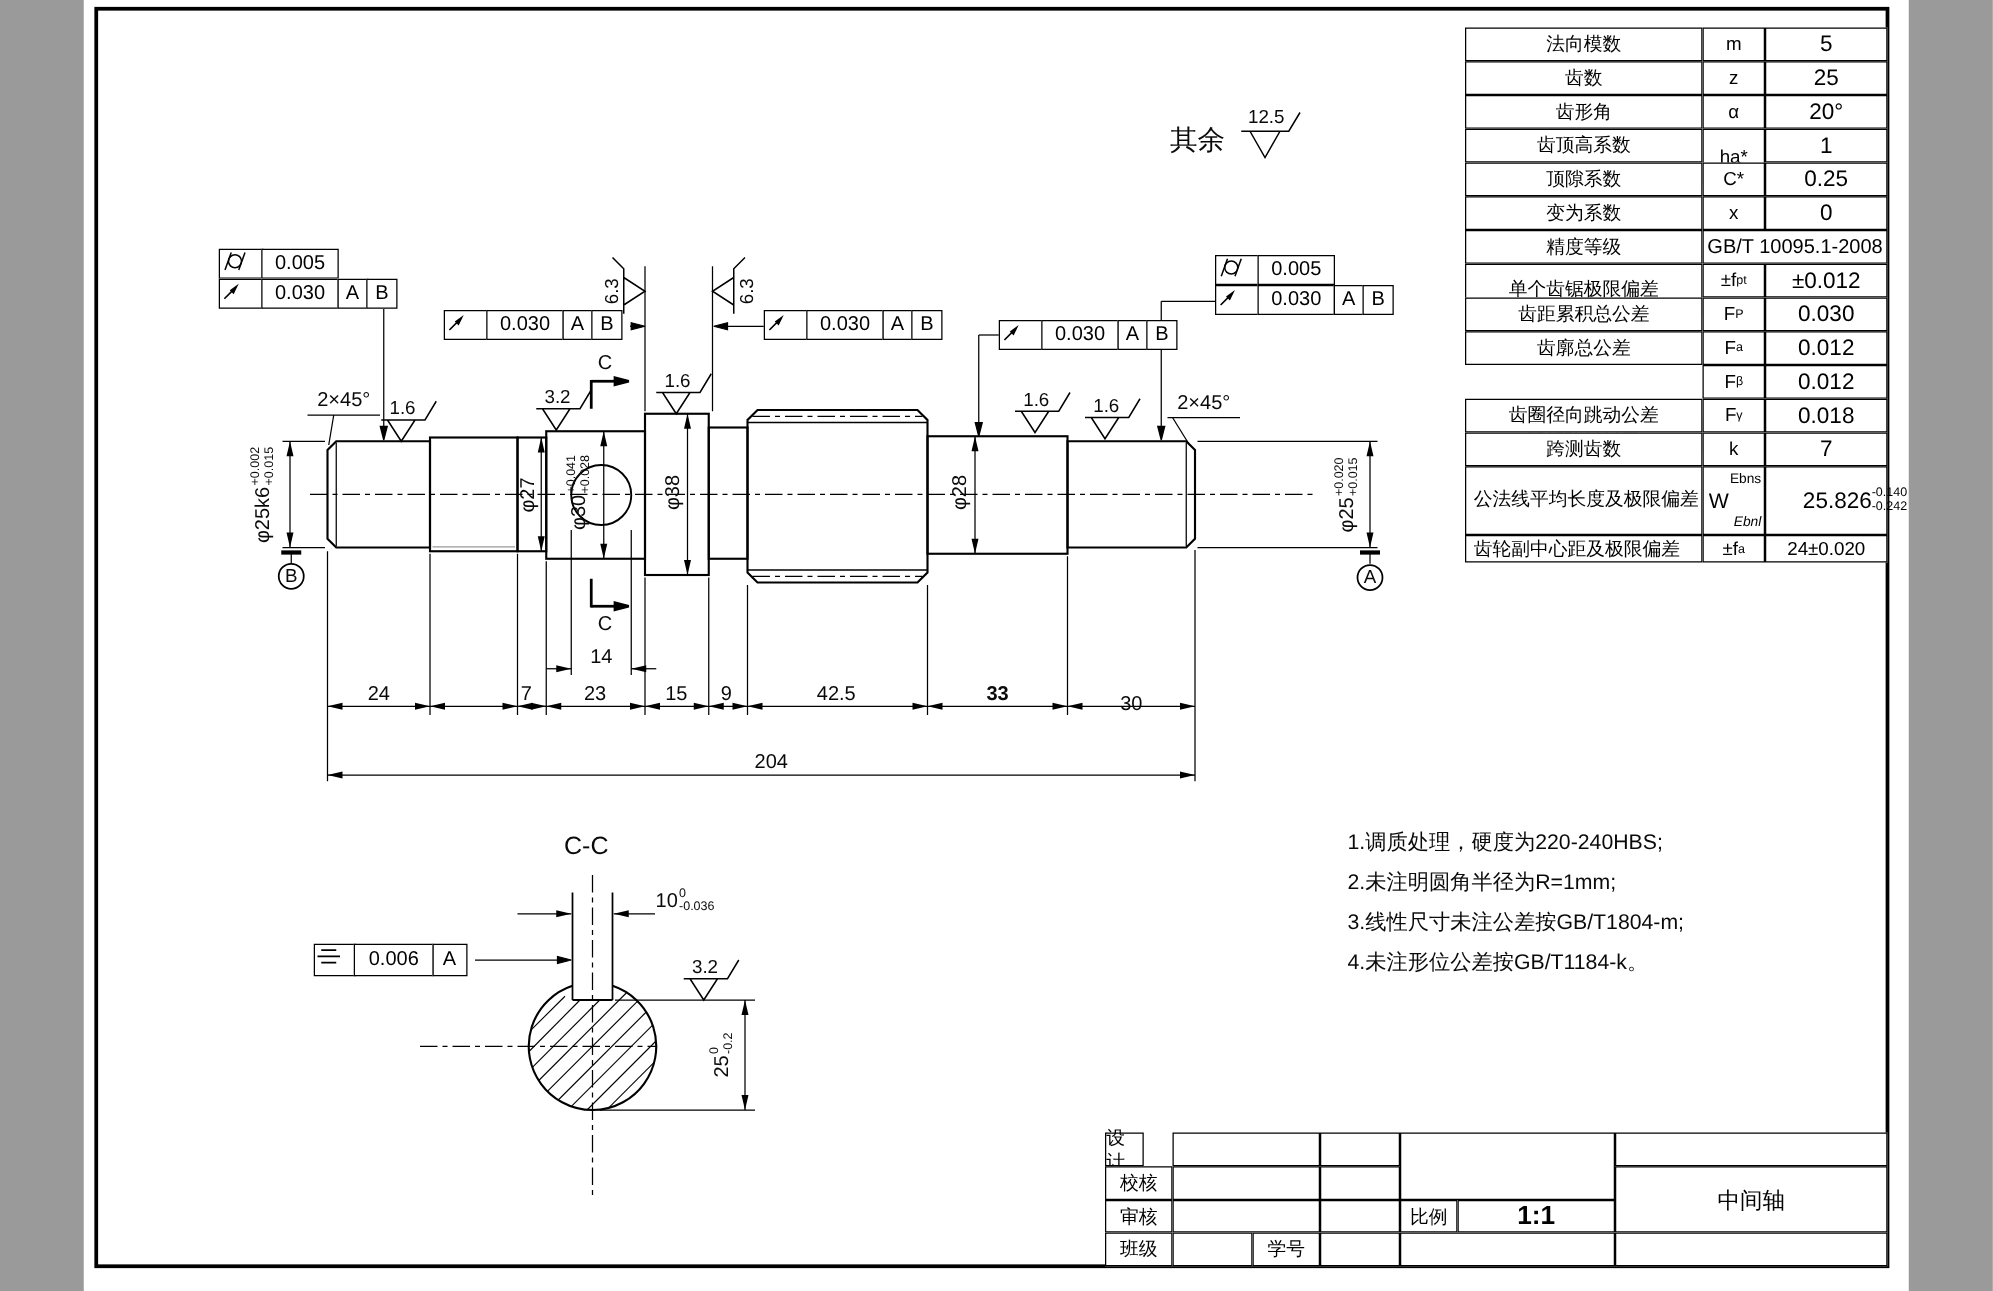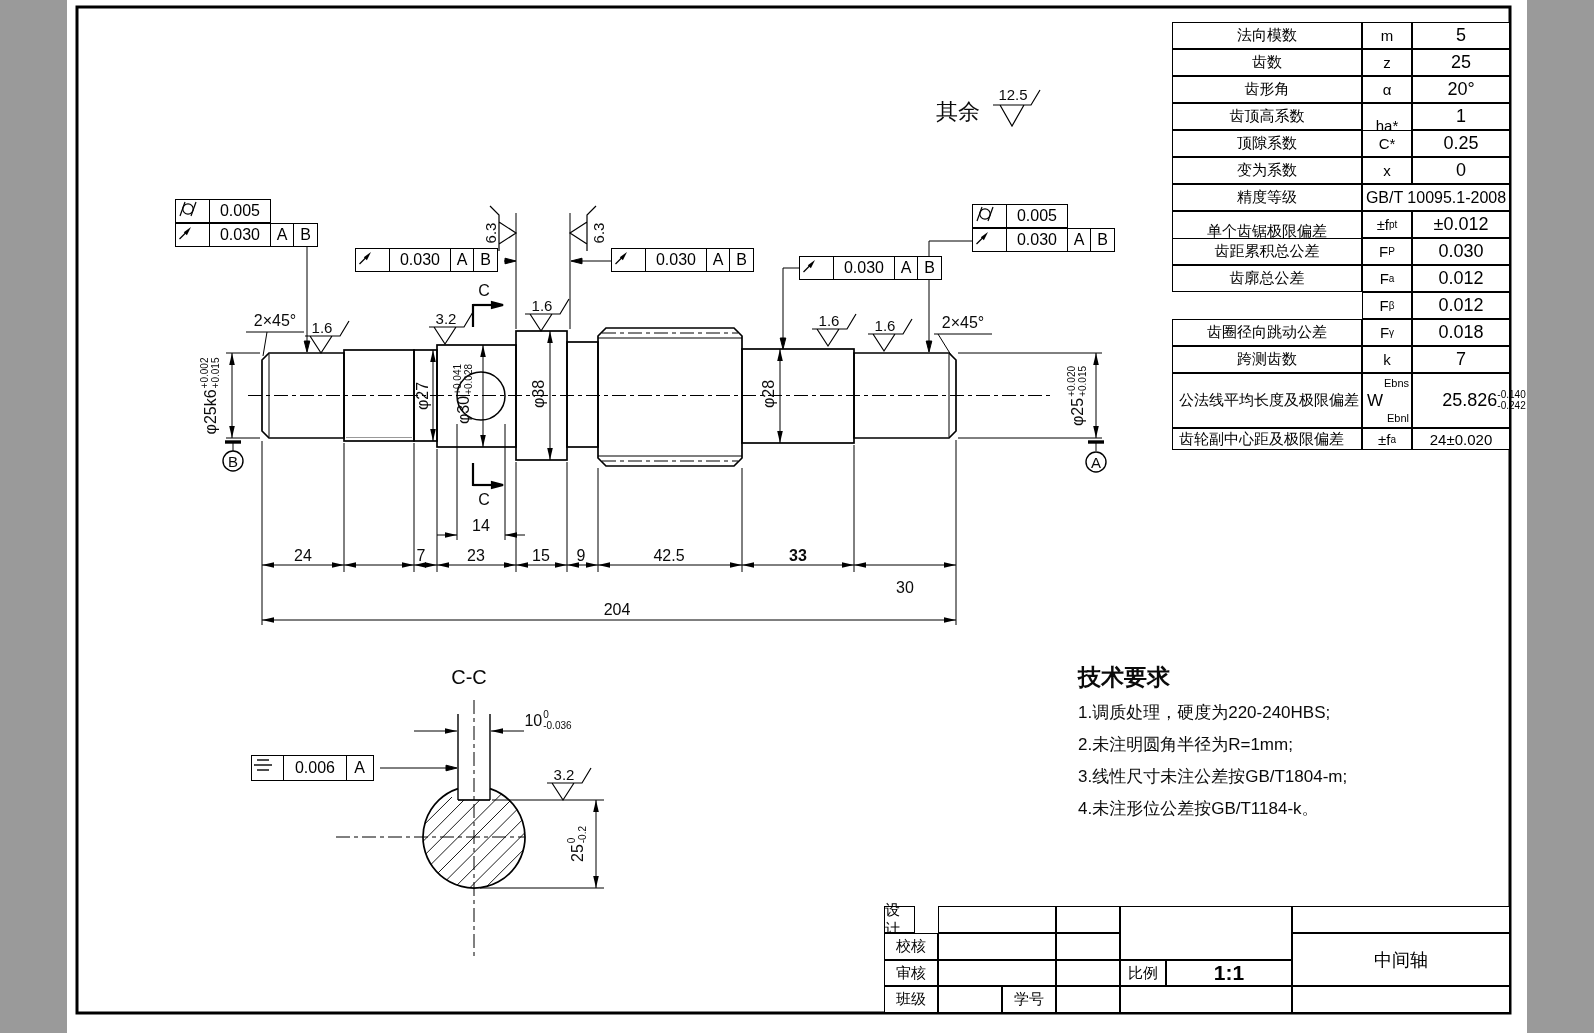--- a/index.html
+++ b/index.html
@@ -231,21 +231,21 @@
       </span>
   </div>
 
   <div class="lb dim" style="left:303px;top:556px;">24</div>
   <div class="lb dim" style="left:421px;top:556px;">7</div>
   <div class="lb dim" style="left:476px;top:556px;">23</div>
   <div class="lb dim" style="left:541px;top:556px;">15</div>
   <div class="lb dim" style="left:581px;top:556px;">9</div>
   <div class="lb dim" style="left:669px;top:556px;">42.5</div>
   <div class="lb dim" style="left:798px;top:556px;font-weight:bold;">33</div>
-  <div class="lb dim" style="left:905px;top:588px;">30</div>
+  <div class="lb dim" style="left:905px;top:564px;">30</div>
   <div class="lb dim" style="left:617px;top:610px;">204</div>
   <div class="lb dim" style="left:481px;top:526px;">14</div>
   <div class="lb dim" style="left:484px;top:291px;">C</div>
   <div class="lb dim" style="left:484px;top:500px;">C</div>
   <div class="lb" style="left:469px;top:677px;font-size:20px;">C-C</div>
   <div class="lb dim" style="left:548px;top:721px;">
     <span>10</span>
       <span class="tol">
         <i>0</i>
         <i>-0.036</i>
@@ -345,21 +345,20 @@
           <line x1="5" y1="5" x2="17" y2="5" stroke="#000" stroke-width="1.4"></line>
           <line x1="2" y1="10" x2="20" y2="10" stroke="#000" stroke-width="1.4"></line>
           <line x1="5" y1="15" x2="17" y2="15" stroke="#000" stroke-width="1.4"></line>
         </svg>
     </div>
     <div class="c" style="width:64px;height:26px;">0.006</div>
     <div class="c" style="width:28px;height:26px;">A</div>
   </div>
 
   <div class="tech" style="left:1078px;top:662px;">
-    <div class="tt">技术要求</div>
     <div class="ti">1.调质处理，硬度为220-240HBS;</div>
     <div class="ti">2.未注明圆角半径为R=1mm;</div>
     <div class="ti">3.线性尺寸未注公差按GB/T1804-m;</div>
     <div class="ti">4.未注形位公差按GB/T1184-k。</div>
   </div>
 
   <div>
 
     <div class="cell" style="left:1172px;top:22px;width:190px;height:27px;">法向模数</div>
     <div class="cell" style="left:1362px;top:22px;width:50px;height:27px;">
@@ -470,21 +469,21 @@
       </div>
     <div class="cell" style="left:1412px;top:346px;width:98px;height:27px;">
         <span class="v">7</span>
       </div>
 
     <div class="cell l" style="left:1172px;top:373px;width:190px;height:55px;white-space:normal;text-align:left;line-height:1.25;">公法线平均长度及极限偏差</div>
     <div class="cell wcell" style="left:1362px;top:373px;width:50px;height:55px;">
       <span class="wsym">
           <span class="eb" style="top:2px;">Ebns</span>
           <span class="W">W</span>
-          <span class="eb" style="bottom:2px;">Ebnl</span>
+          <span class="eb" style="bottom:2px;font-style:italic;">Ebnl</span>
         </span>
     </div>
     <div class="cell" style="left:1412px;top:373px;width:98px;height:55px;padding-left:46px;">
       <span class="v">25.826</span>
         <span class="tol">
           <i>-0.140</i>
           <i>-0.242</i>
         </span>
     </div>
 

